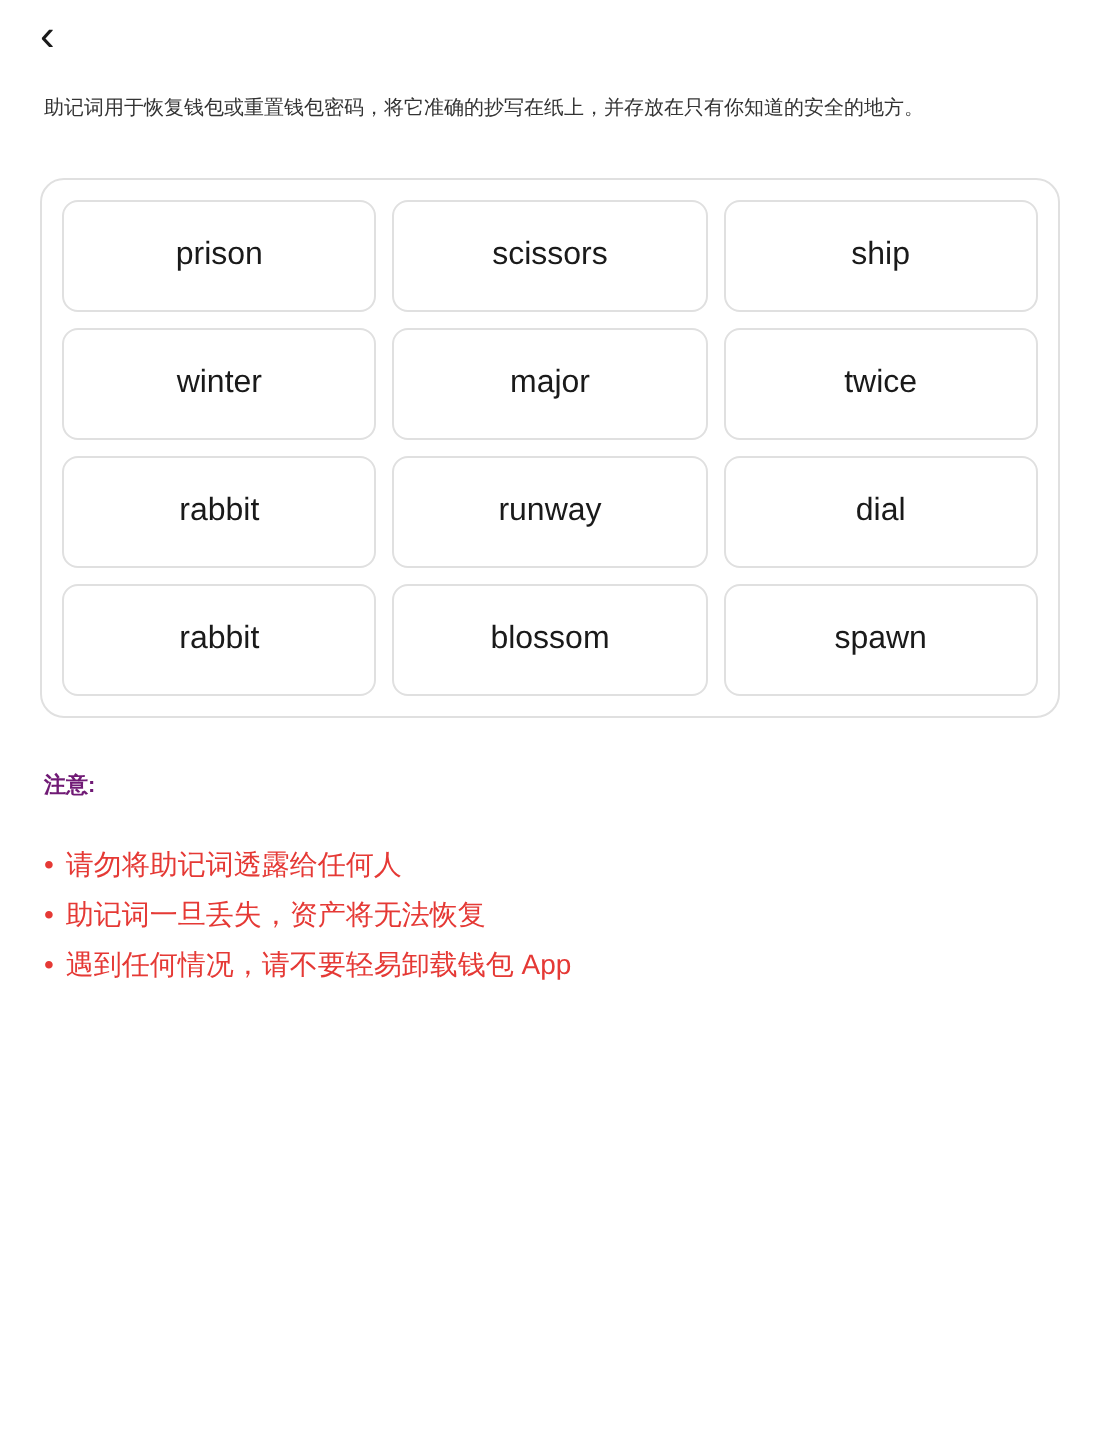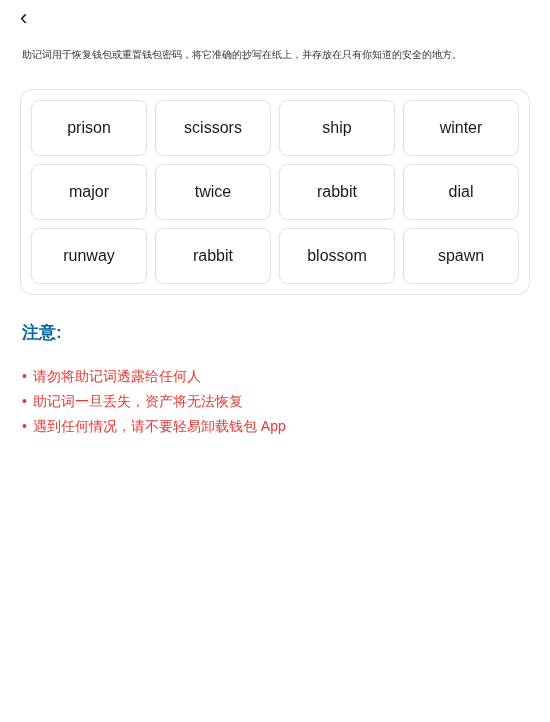--- a/index.html
+++ b/index.html
@@ -66,41 +66,41 @@
     .mnemonic-grid-wrapper {
       margin: 16px 20px;
       border: 1px solid #e0e0e0;
       border-radius: 12px;
       padding: 10px;
       background: #fff;
     }
 
     .mnemonic-grid {
       display: grid;
-      grid-template-columns: repeat(4, 1fr);
+      grid-template-columns: repeat(3, 1fr);
       gap: 8px;
     }
 
     .mnemonic-cell {
       border: 1px solid #e0e0e0;
       border-radius: 8px;
       padding: 18px 10px;
       text-align: center;
       font-size: 16px;
       color: #1a1a1a;
       background: #fff;
     }
 
     .notice-section {
       padding: 10px 22px 20px 22px;
     }
 
     .notice-title {
-      font-size: 17px;
-      color: #0369a1;
+      font-size: 11px;
+      color: #701a75;
       font-weight: 600;
       margin-bottom: 8px;
     }
 
     .notice-list {
       list-style: none;
       padding: 0;
       margin-top: 20px;
     }
 
@@ -129,22 +129,22 @@
 
 <div class="mnemonic-grid-wrapper">
   <div class="mnemonic-grid" id="mnemonic-grid">
   <div class="mnemonic-cell">prison</div>
       <div class="mnemonic-cell">scissors</div>
       <div class="mnemonic-cell">ship</div>
       <div class="mnemonic-cell">winter</div>
       <div class="mnemonic-cell">major</div>
       <div class="mnemonic-cell">twice</div>
       <div class="mnemonic-cell">rabbit</div>
+      <div class="mnemonic-cell">runway</div>
       <div class="mnemonic-cell">dial</div>
-      <div class="mnemonic-cell">runway</div>
       <div class="mnemonic-cell">rabbit</div>
       <div class="mnemonic-cell">blossom</div>
       <div class="mnemonic-cell">spawn</div>
     </div>
 </div>
 
 <div class="notice-section">
   <div class="notice-title">注意:</div>
   <ul class="notice-list" id="notice-list">
   <li>请勿将助记词透露给任何人</li>

